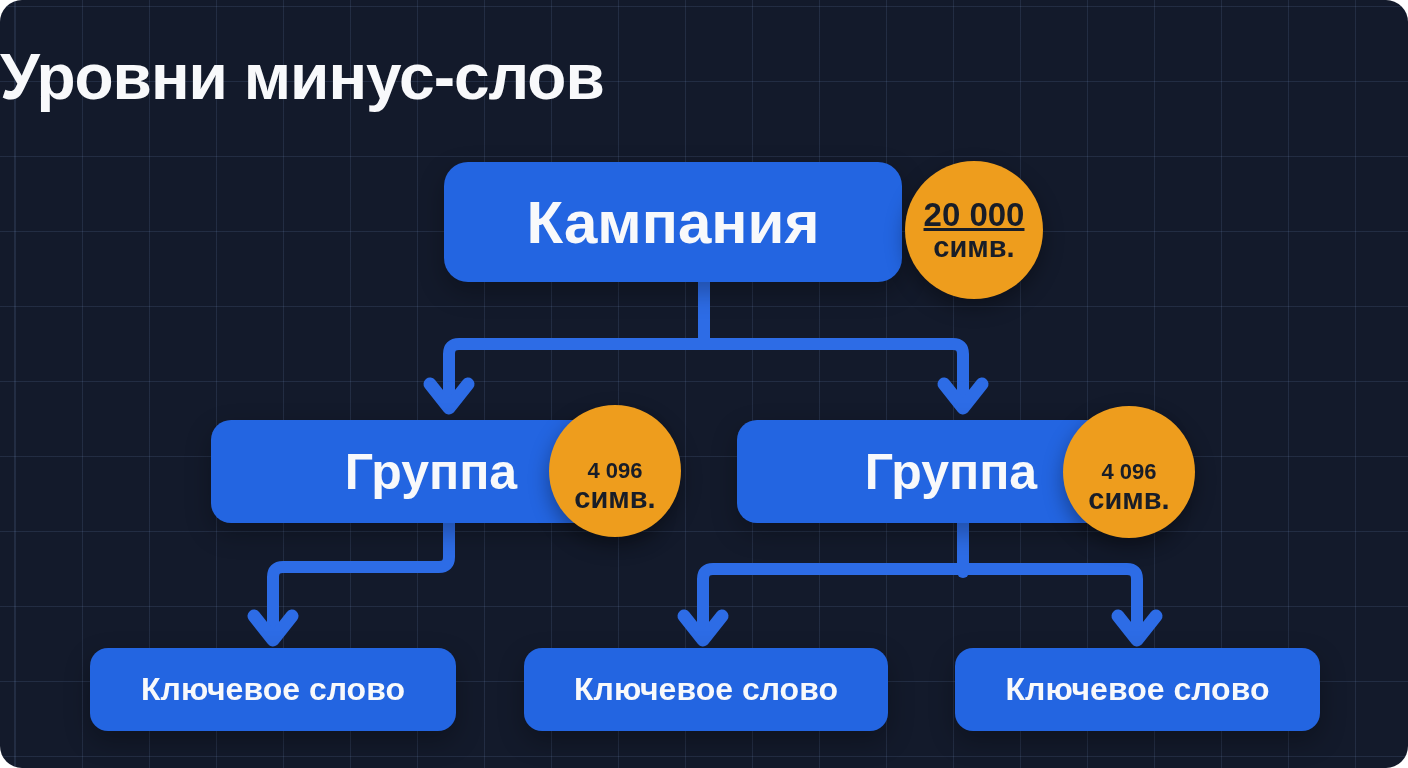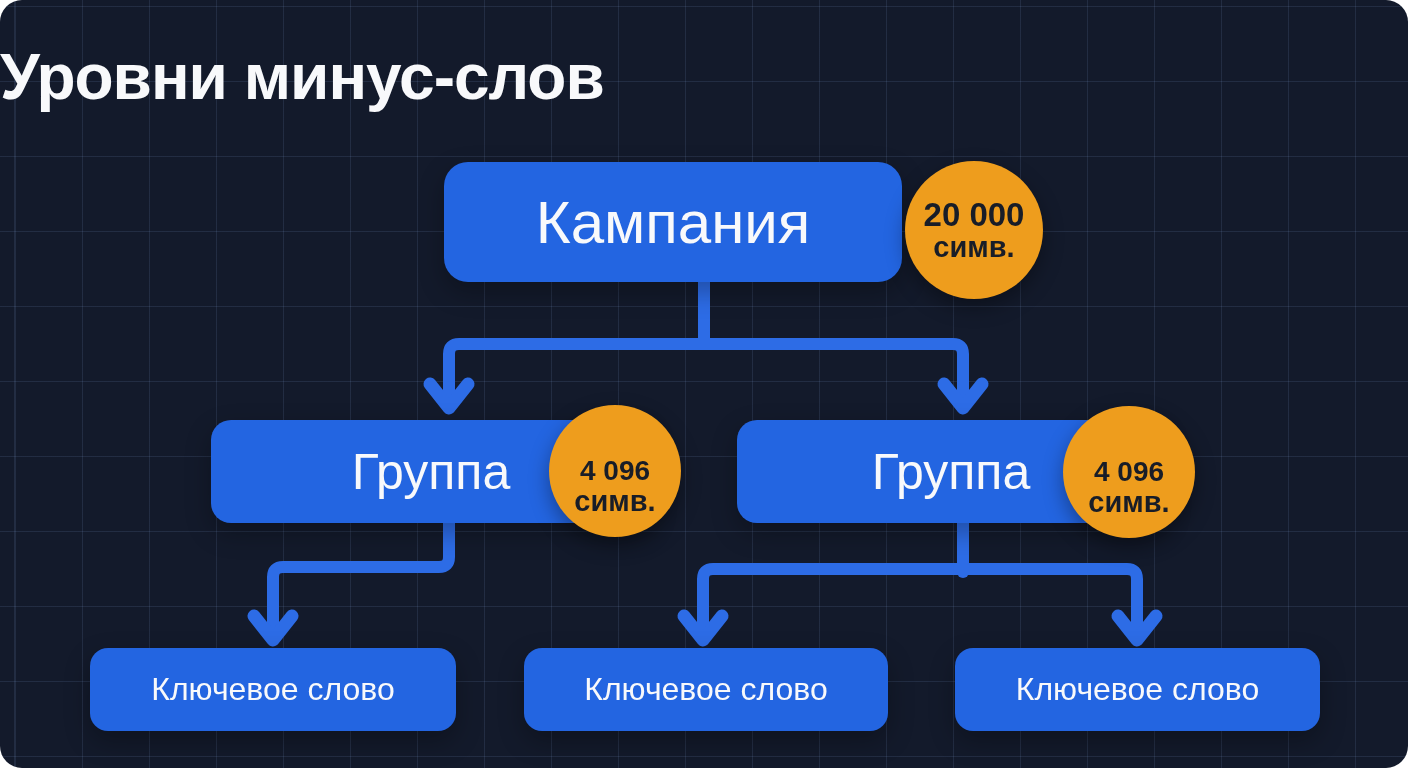--- a/index.html
+++ b/index.html
@@ -29,44 +29,44 @@
     position:absolute;left:0;top:40px;width:100%;z-index:2;
     text-align:left;color:var(--text-white);
     font-size:64px;font-weight:800;letter-spacing:-1px;
   }
   .connectors{position:absolute;left:0;top:0;z-index:1;}
   .conn{fill:none;stroke:var(--connector-blue);stroke-width:12;stroke-linecap:round;stroke-linejoin:round;}
   .conn-head{fill:none;stroke:var(--connector-blue);stroke-width:13;stroke-linecap:round;stroke-linejoin:round;}
   .node{
     position:absolute;z-index:2;background:var(--box-blue);
     display:flex;align-items:center;justify-content:center;
-    color:var(--text-white);font-weight:400;
+    color:var(--text-white);font-weight:700;
     box-shadow:0 10px 26px rgba(0,0,0,0.28);
     text-align:right;
   }
   .node-campaign{left:444px;top:162px;width:458px;height:120px;border-radius:24px;font-size:60px;}
   .node-group-left{left:211px;top:420px;width:440px;height:103px;border-radius:20px;font-size:50px;}
   .node-group-right{left:737px;top:420px;width:428px;height:103px;border-radius:20px;font-size:50px;}
   .node-keyword{top:648px;height:83px;border-radius:18px;font-size:32px;}
   .node-keyword-1{left:90px;width:366px;}
   .node-keyword-2{left:524px;width:364px;}
   .node-keyword-3{left:955px;width:365px;}
   .badge{
     position:absolute;z-index:3;background:var(--badge-orange);border-radius:50%;
     display:flex;flex-direction:column;align-items:center;justify-content:center;
     color:var(--badge-text);font-weight:800;text-align:center;line-height:1.08;
     box-shadow:0 8px 20px rgba(0,0,0,0.35);
   }
   .badge-campaign{left:905px;top:161px;width:138px;height:138px;}
-  .badge-campaign .badge-line1{font-size:33px;}
+  .badge-campaign .badge-line1{font-size:33px;text-decoration:underline;}
   .badge-campaign .badge-line2{font-size:29px;}
   .badge-group{width:132px;height:132px;}
   .badge-group-left{left:549px;top:405px;}
   .badge-group-right{left:1063px;top:406px;}
-  .badge-group .badge-line1{font-size:28px;margin-top:32px;}
+  .badge-group .badge-line1{font-size:22px;margin-top:32px;}
   .badge-group .badge-line2{font-size:29px;}
 </style>
 </head>
 <body>
 
 <div class="card">
 
   <div class="grid-overlay"></div>
 
   <h1 class="title">Уровни минус-слов</h1>

